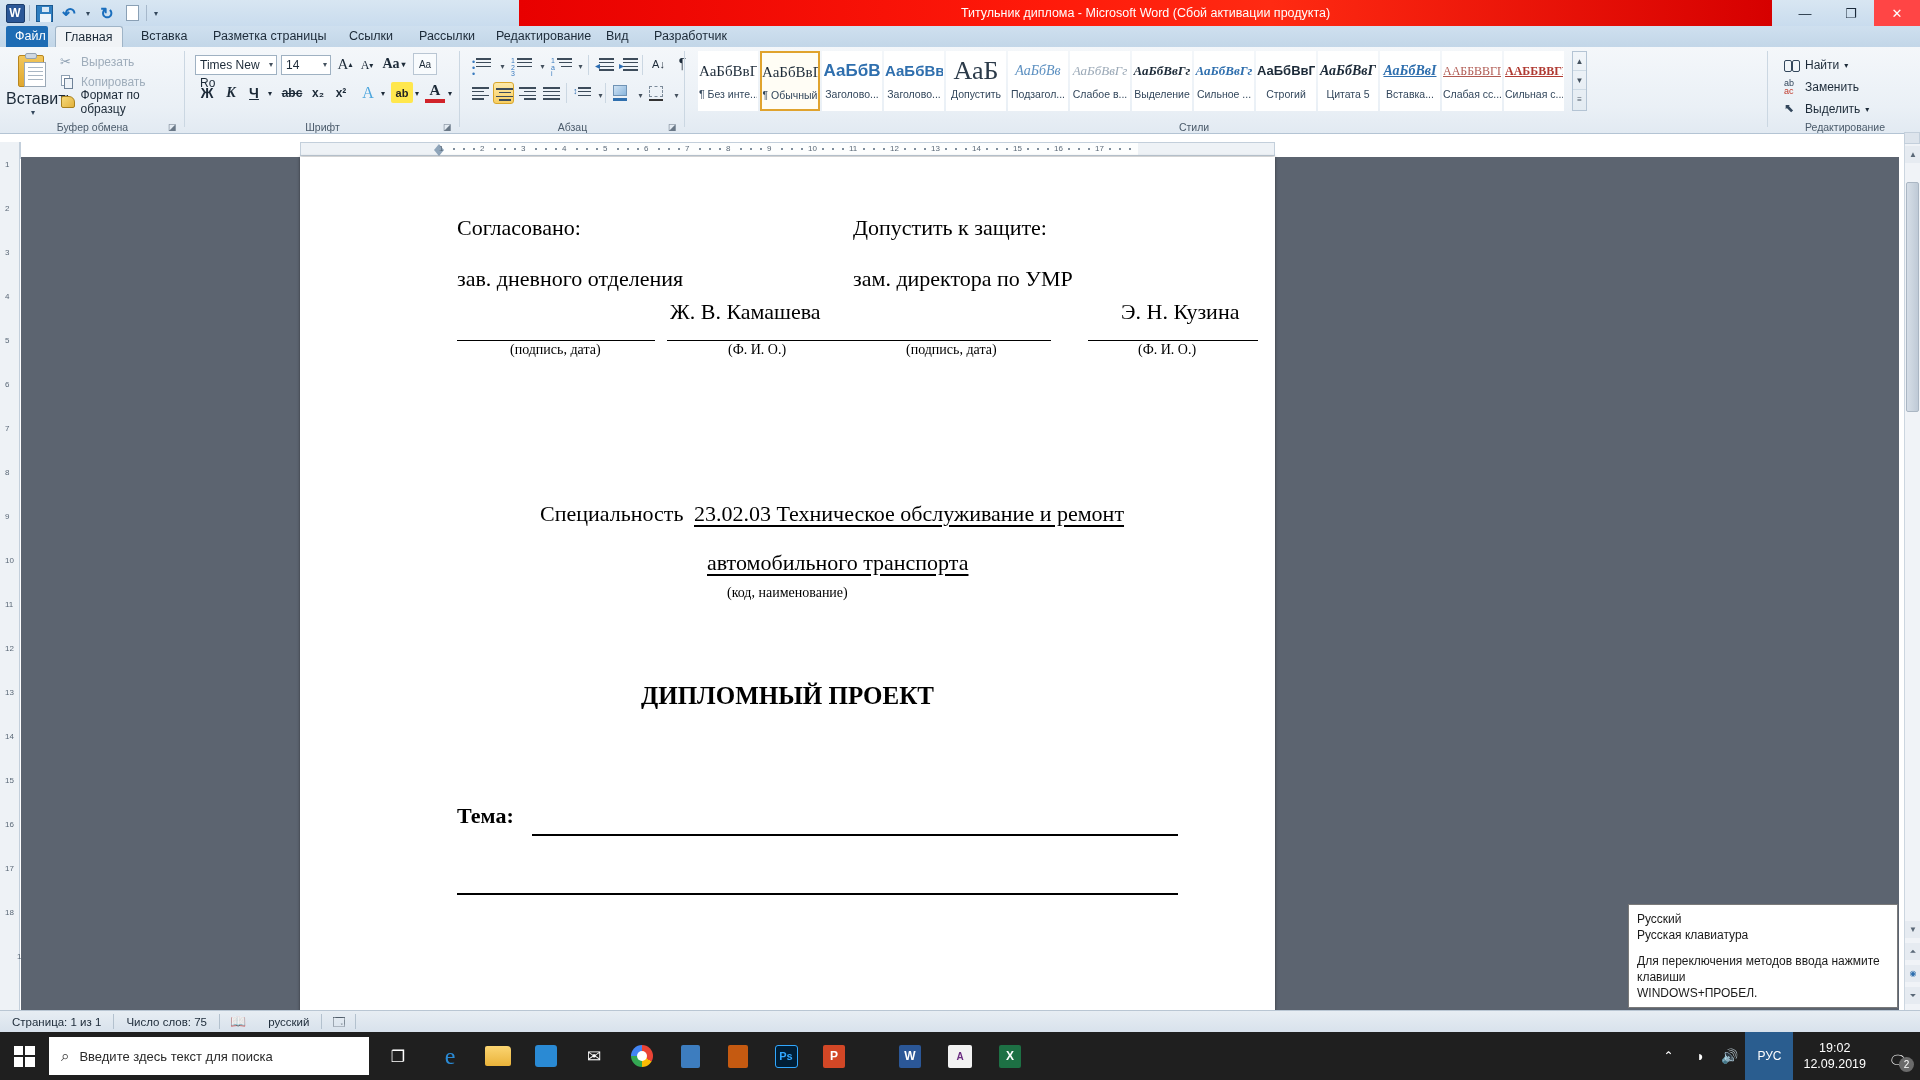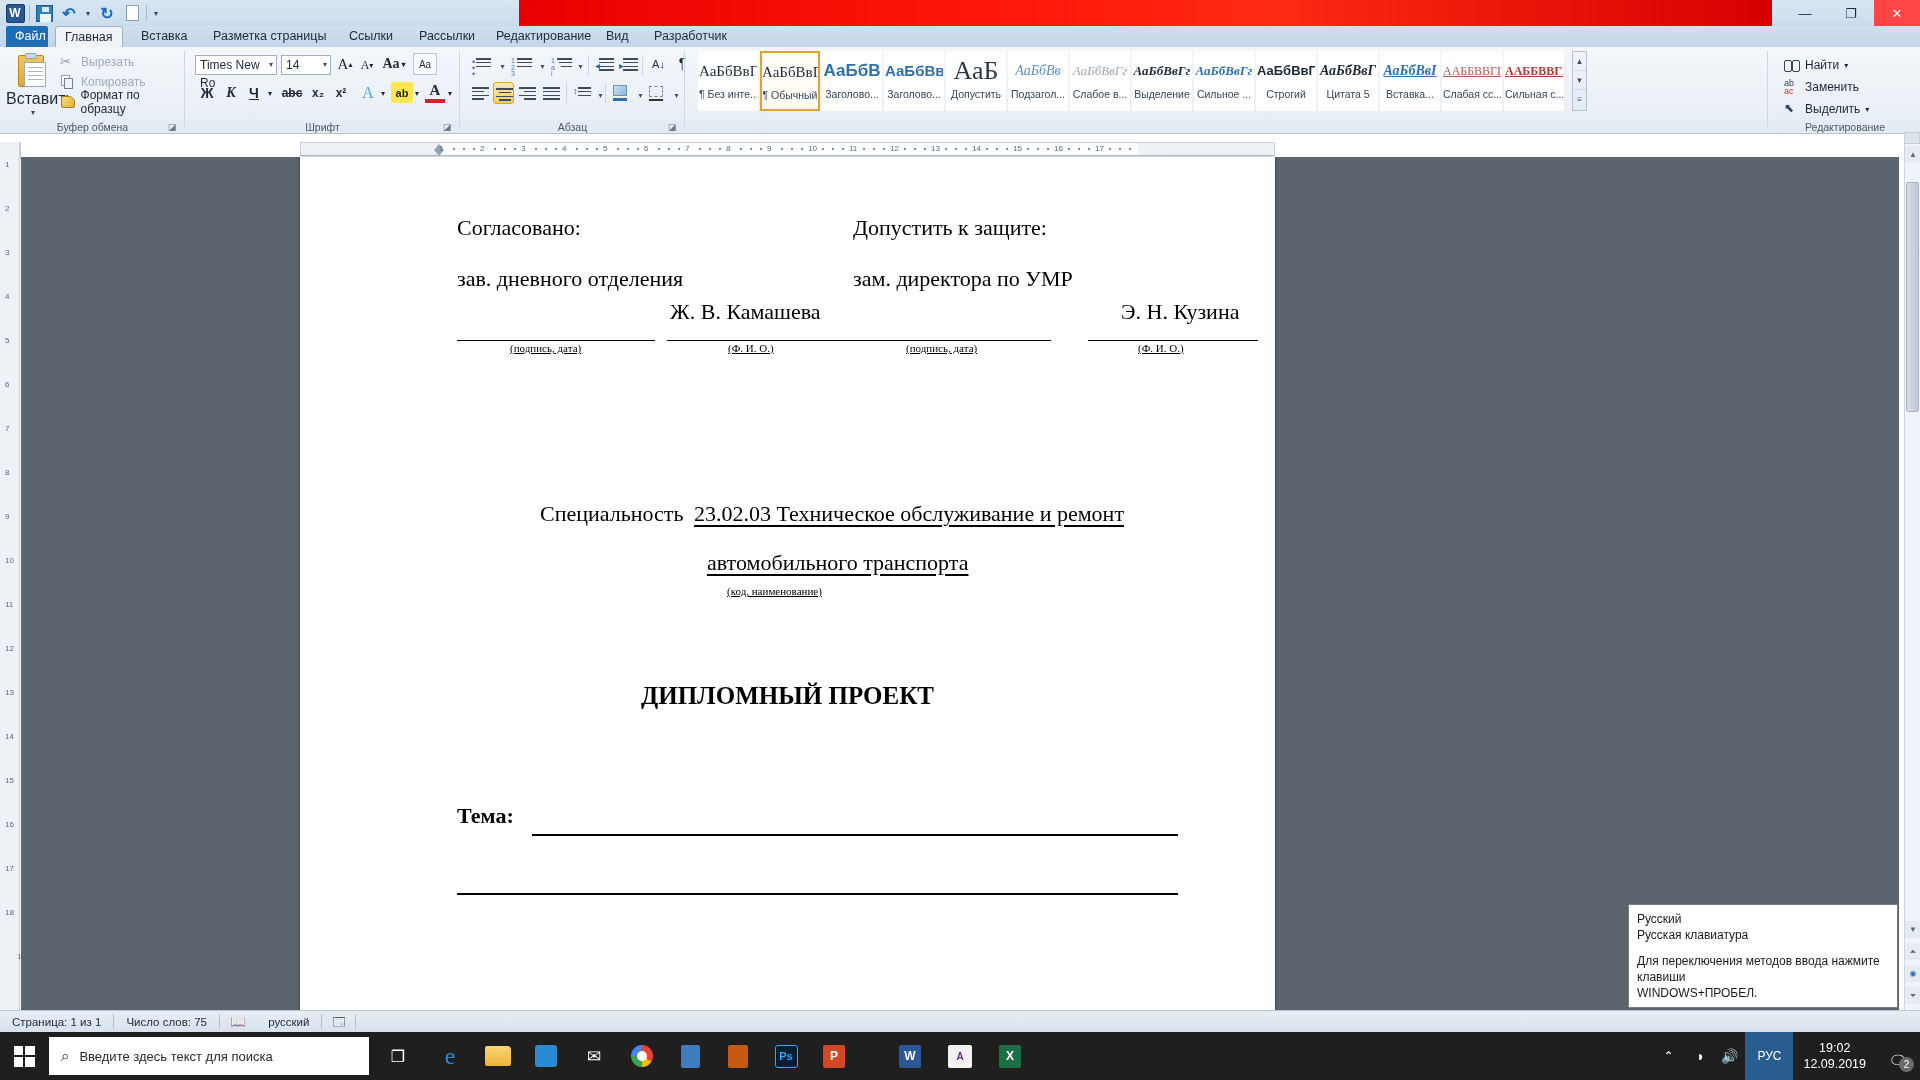--- a/index.html
+++ b/index.html
@@ -146,21 +146,21 @@
     border-left: 5px solid transparent; border-right: 5px solid transparent; }
 
   
   .canvas { position: absolute; left: 21px; top: 157px; width: 1878px; height: 862px; background: #5c6470; }
   .page { position: absolute; left: 279px; top: 0px; width: 975px; height: 862px;
     background: #ffffff; box-shadow: 0 0 3px rgba(0,0,0,.45); }
   .doc { position: absolute; left: 0; top: 0; width: 975px; font-family: "Liberation Serif", serif;
     color: #000; }
   .d-abs { position: absolute; white-space: nowrap; }
   .u-line { position: absolute; background: #000; height: 1px; }
-  .caption { position: absolute; font-size: 11px; white-space: nowrap; text-decoration: underline; }
+  .caption { position: absolute; font-size: 14px; white-space: nowrap; }
 
   .scroll-v { position: absolute; right: 0; top: 142px; width: 16px; height: 870px;
     background: #f0f3f7; border-left: 1px solid #ccd6e0; }
   .sv-thumb { position: absolute; left: 1px; top: 40px; width: 13px; height: 230px;
     background: linear-gradient(to right,#d6dee7,#bfcad6); border: 1px solid #aab6c3; border-radius: 2px; }
   .sv-btn { position: absolute; left: 0; width: 16px; height: 17px; background: #e6ebf1;
     font-size: 8px; color: #5a6877; display: flex; align-items: center; justify-content: center; }
   .sv-split { position: absolute; right: 0; top: 118px; width: 16px; height: 12px; background: #dde4ec; border: 1px solid #c3cfdb; }
 
   
@@ -188,20 +188,21 @@
   .tooltip { position: absolute; right: 22px; bottom: 72px; width: 270px;
     background: #ffffff; border: 1px solid #7a7a7a; padding: 6px 8px;
     font-size: 12px; color: #1a1a1a; line-height: 16px; }
   .ime-sel { background: #2a5d8f; height: 48px; display: flex; align-items: center; padding: 0 12px; }
 </style>
 </head>
 <body>
 
 <div class="titlebar">
   <div class="tb-red"></div>
+  <div class="tb-title">Титульник диплома  -  Microsoft Word (Сбой активации продукта)</div>
 
   <div class="qat">
     <div class="qat-ico">
       <div class="wordlogo">W</div>
     </div>
     <div class="sep-v"></div>
     <div class="qat-ico">
         <div class="ico-save"></div>
       </div>
     <div class="qat-ico">
@@ -454,20 +455,21 @@
       <div style="position:absolute;left:3px;top:16px;width:14px;height:2px;background:#333"></div>
     </div>
     <div class="pbtn" style="left:206px;top:38px;font-size:8px;color:#44515e;display:flex;align-items:center;justify-content:center">▾</div>
 
     <div class="grp-label">Абзац</div>
     <div class="dlg-launch" style="left:208px;bottom:2px">◪</div>
     <div class="grp-div" style="left:224px"></div>
   </div>
 
   <div class="grp" id="styles-group" style="left:688px;width:1012px">
+    <div class="grp-label">Стили</div>
 
     <div class="stylescroll" style="left:884px">
       <div class="ssbtn">▲</div>
       <div class="ssbtn">▼</div>
       <div class="ssbtn" style="border-bottom:none">≡</div>
     </div>
 
     <div class="grp-div" style="left:1079px"></div>
   <div class="stylebox" style="left: 10px; width: 60px;">
         <div class="sty-prev" style="font-family: &quot;Liberation Serif&quot;, serif; font-size: 15px; color: rgb(28, 42, 56); height: 36px; line-height: 38px; overflow: hidden; white-space: nowrap;">АаБбВвГ</div>

